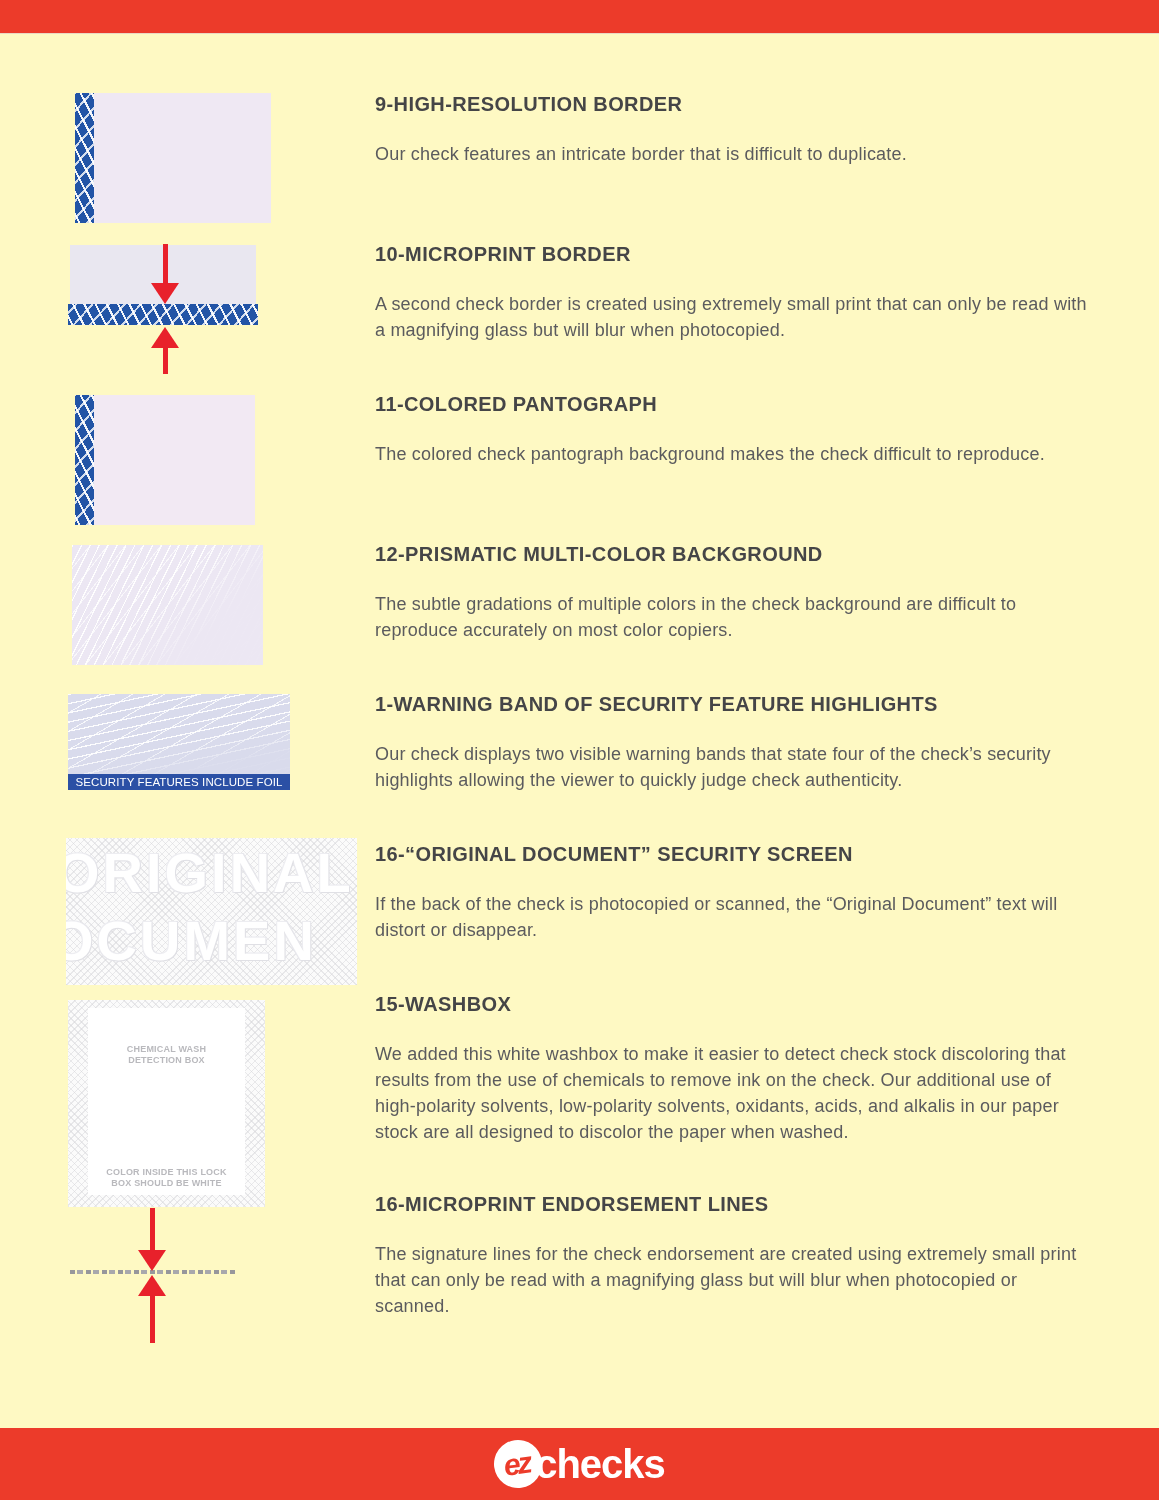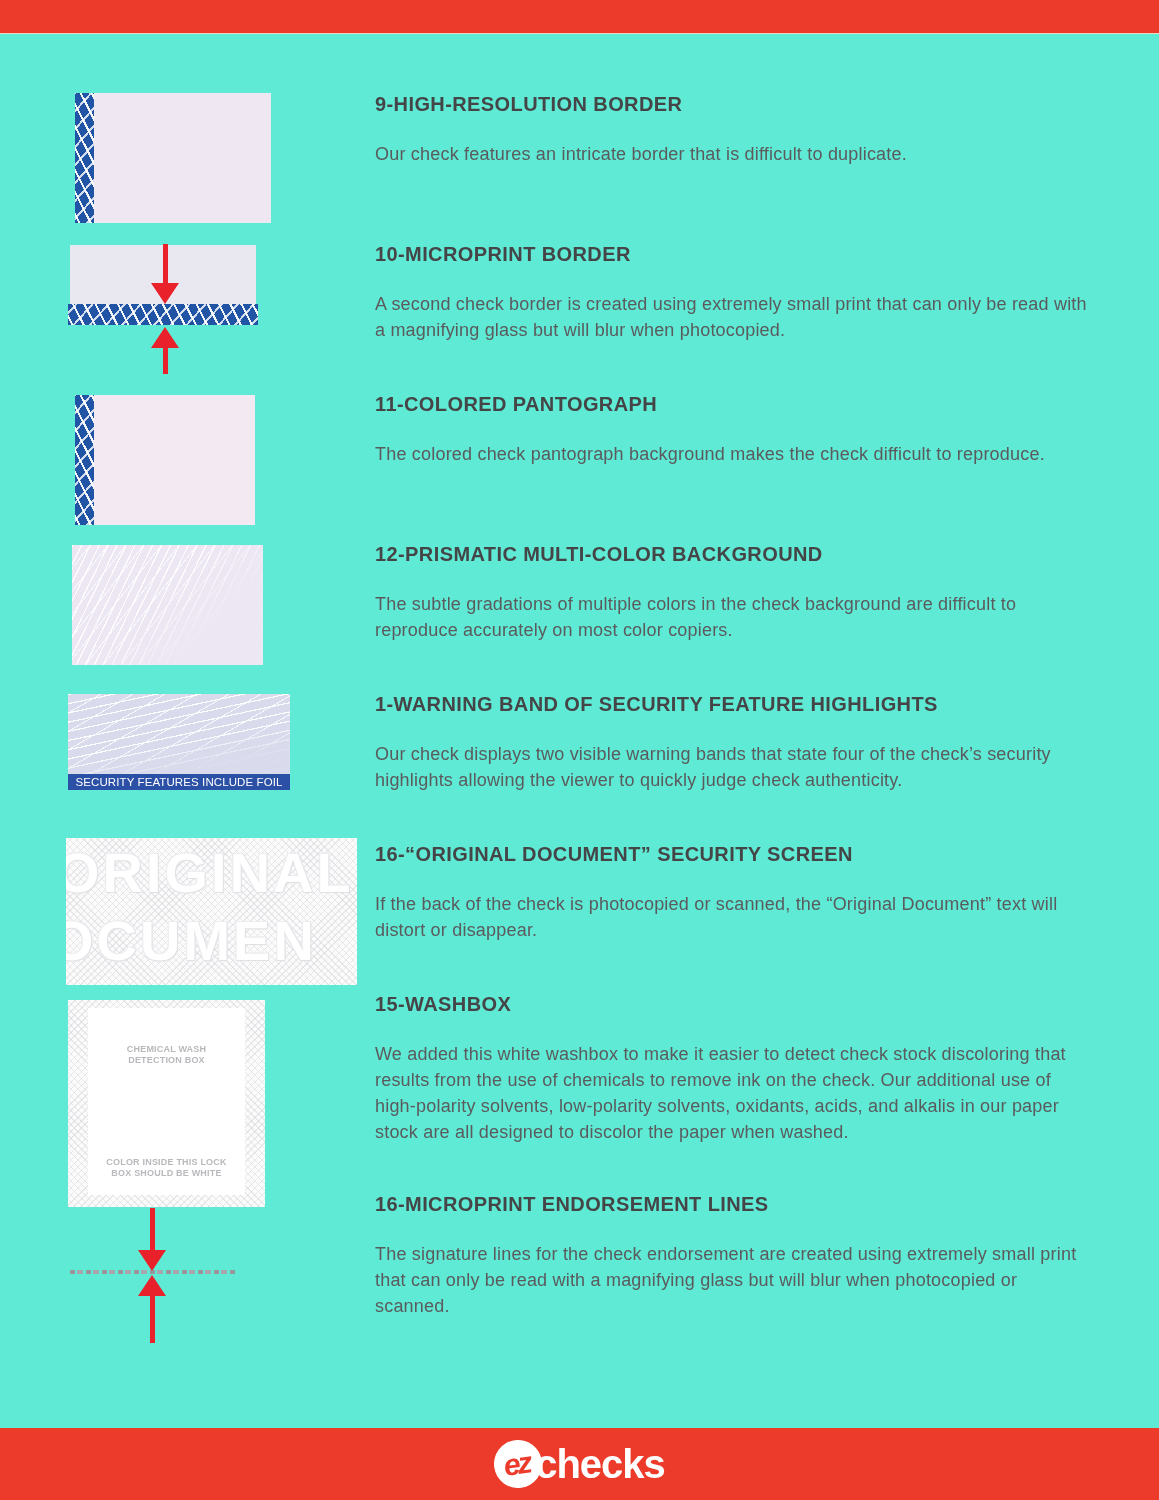--- a/index.html
+++ b/index.html
@@ -1,20 +1,20 @@
 <!DOCTYPE html>
 <html><head>
 <meta charset="utf-8">
 <style>
   * { margin:0; padding:0; box-sizing:border-box; }
   html,body { background:#ffffff; }
   body { font-family:"Liberation Sans", sans-serif; }
   .page {
     position:relative; width:1159px; height:1500px; margin:0 auto;
-    background:#5eead4; overflow:hidden;
+    background:#fef9c3; overflow:hidden;
   }
   
   .topbar {
     position:absolute; left:0; top:0; width:1159px; height:33px;
     background:#EC3B2A; box-shadow:0 1px 0 #e9d9c4;
   }
   .footerbar {
     position:absolute; left:0; top:1428px; width:1159px; height:72px;
     background:#EC3B2A; display:flex; align-items:center; justify-content:center;
   }
@@ -99,21 +99,21 @@
   .ghost.g2 { left:-16px; top:70px; }
   .fig15 { left:68px; top:1000px; width:197px; height:207px; }
   .fig15 .inner {
     position:absolute; left:20px; right:20px; top:8px; bottom:12px; background:#ffffff;
   }
   .wash-label {
     position:absolute; left:0; right:0; text-align:center;
     color:#b9b9bd; font-size:9px; font-weight:700; line-height:11px; letter-spacing:0.2px;
   }
   .wash-top { top:36px; }
-  .wash-bottom { bottom:16px; }
+  .wash-bottom { bottom:6px; }
   .fig16 { left:70px; top:1208px; width:170px; height:135px; }
   .fig16 .microline {
     position:absolute; left:0; top:62px; width:167px; height:4px;
     background:repeating-linear-gradient(90deg, #97979b 0 5px, rgba(0,0,0,0) 5px 7px, #a8a8ac 7px 13px, rgba(0,0,0,0) 13px 16px);
   }
 </style>
 </head>
 <body>
 
 <div class="page">

